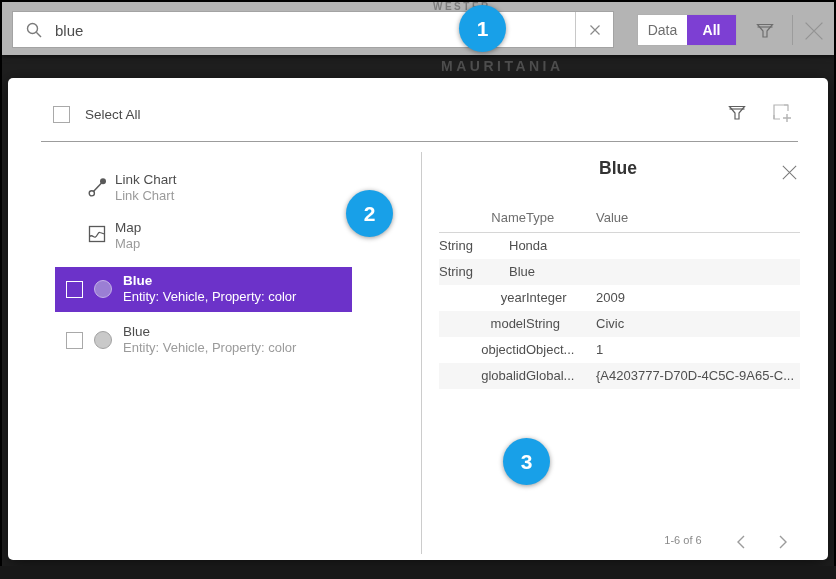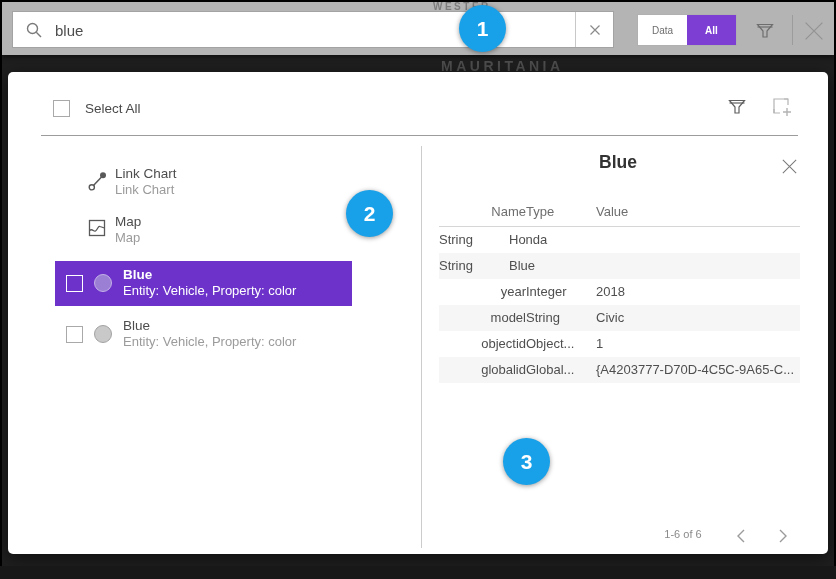--- a/index.html
+++ b/index.html
@@ -26,41 +26,41 @@
   .search-box input{
     position:absolute;left:40px;top:0;width:500px;height:35px;border:none;outline:none;
     font-family:"Liberation Sans",sans-serif;font-size:15px;color:#4d4d4d;background:transparent;
   }
   .clear-cell{
     position:absolute;right:0;top:0;width:37px;height:35px;border-left:1px solid #c8c8c8;
     display:flex;align-items:center;justify-content:center;cursor:pointer;
   }
   .seg{
     position:absolute;left:635px;top:12px;width:100px;height:32px;background:#fff;
-    border:1px solid #b0b0b0;box-sizing:border-box;display:flex;font-size:10px;
+    border:1px solid #b0b0b0;box-sizing:border-box;display:flex;font-size:14px;
   }
   .seg .opt{flex:1;display:flex;align-items:center;justify-content:center;color:#6e6e6e;cursor:pointer;}
   .seg .opt.sel{color:#fff;font-weight:bold;}
   .icon-btn{position:absolute;display:flex;align-items:center;justify-content:center;cursor:pointer;background:transparent;border:none;padding:0;}
   .tb-funnel{left:750px;top:16px;width:26px;height:26px;}
   .tb-divider{position:absolute;left:790px;top:13px;width:1px;height:30px;background:#9c9c9c;}
   .tb-close{left:798px;top:15px;width:28px;height:28px;}
   
   .badge{
     position:absolute;width:47px;height:47px;border-radius:50%;
     display:flex;align-items:center;justify-content:center;
     color:#fff;font-size:21px;font-weight:bold;z-index:10;
     box-shadow:0 1px 5px rgba(0,0,0,.4);
   }
   .badge.b1{left:459px;top:5px;}
   .badge.b2{left:346px;top:190px;}
   .badge.b3{left:503px;top:438px;}
   
   .dialog{
-    position:absolute;left:8px;top:72px;width:820px;height:482px;background:#fff;
+    position:absolute;left:8px;top:78px;width:820px;height:482px;background:#fff;
     border-radius:5px;box-shadow:0 4px 18px rgba(0,0,0,.55);z-index:3;
   }
   .checkbox{box-sizing:border-box;width:17px;height:17px;border:1px solid #a9a9a9;background:#fff;cursor:pointer;}
   .select-all-cb{position:absolute;left:45px;top:28px;}
   .select-all-lb{position:absolute;left:77px;top:29px;font-size:13.5px;color:#4a4a4a;}
   .dlg-funnel{left:717px;top:22px;width:24px;height:26px;}
   .dlg-add{left:761px;top:22px;width:26px;height:26px;}
   .header-rule{position:absolute;left:33px;top:63px;width:757px;height:1px;background:#9c9c9c;}
   .v-divider{position:absolute;left:413px;top:74px;width:1px;height:402px;background:#cccccc;}
   
@@ -240,21 +240,21 @@
           <span class="c2">String</span>
           <span class="c3">Honda</span>
         </div>
         <div class="tbl-row">
           <span class="c2">String</span>
           <span class="c3">Blue</span>
         </div>
         <div class="tbl-row">
           <span class="c1">year</span>
           <span class="c2">Integer</span>
-          <span class="c3">2018</span>
+          <span class="c3">2009</span>
         </div>
         <div class="tbl-row">
           <span class="c1">model</span>
           <span class="c2">String</span>
           <span class="c3">Civic</span>
         </div>
         <div class="tbl-row">
           <span class="c1">objectid</span>
           <span class="c2">Object...</span>
           <span class="c3">1</span>

